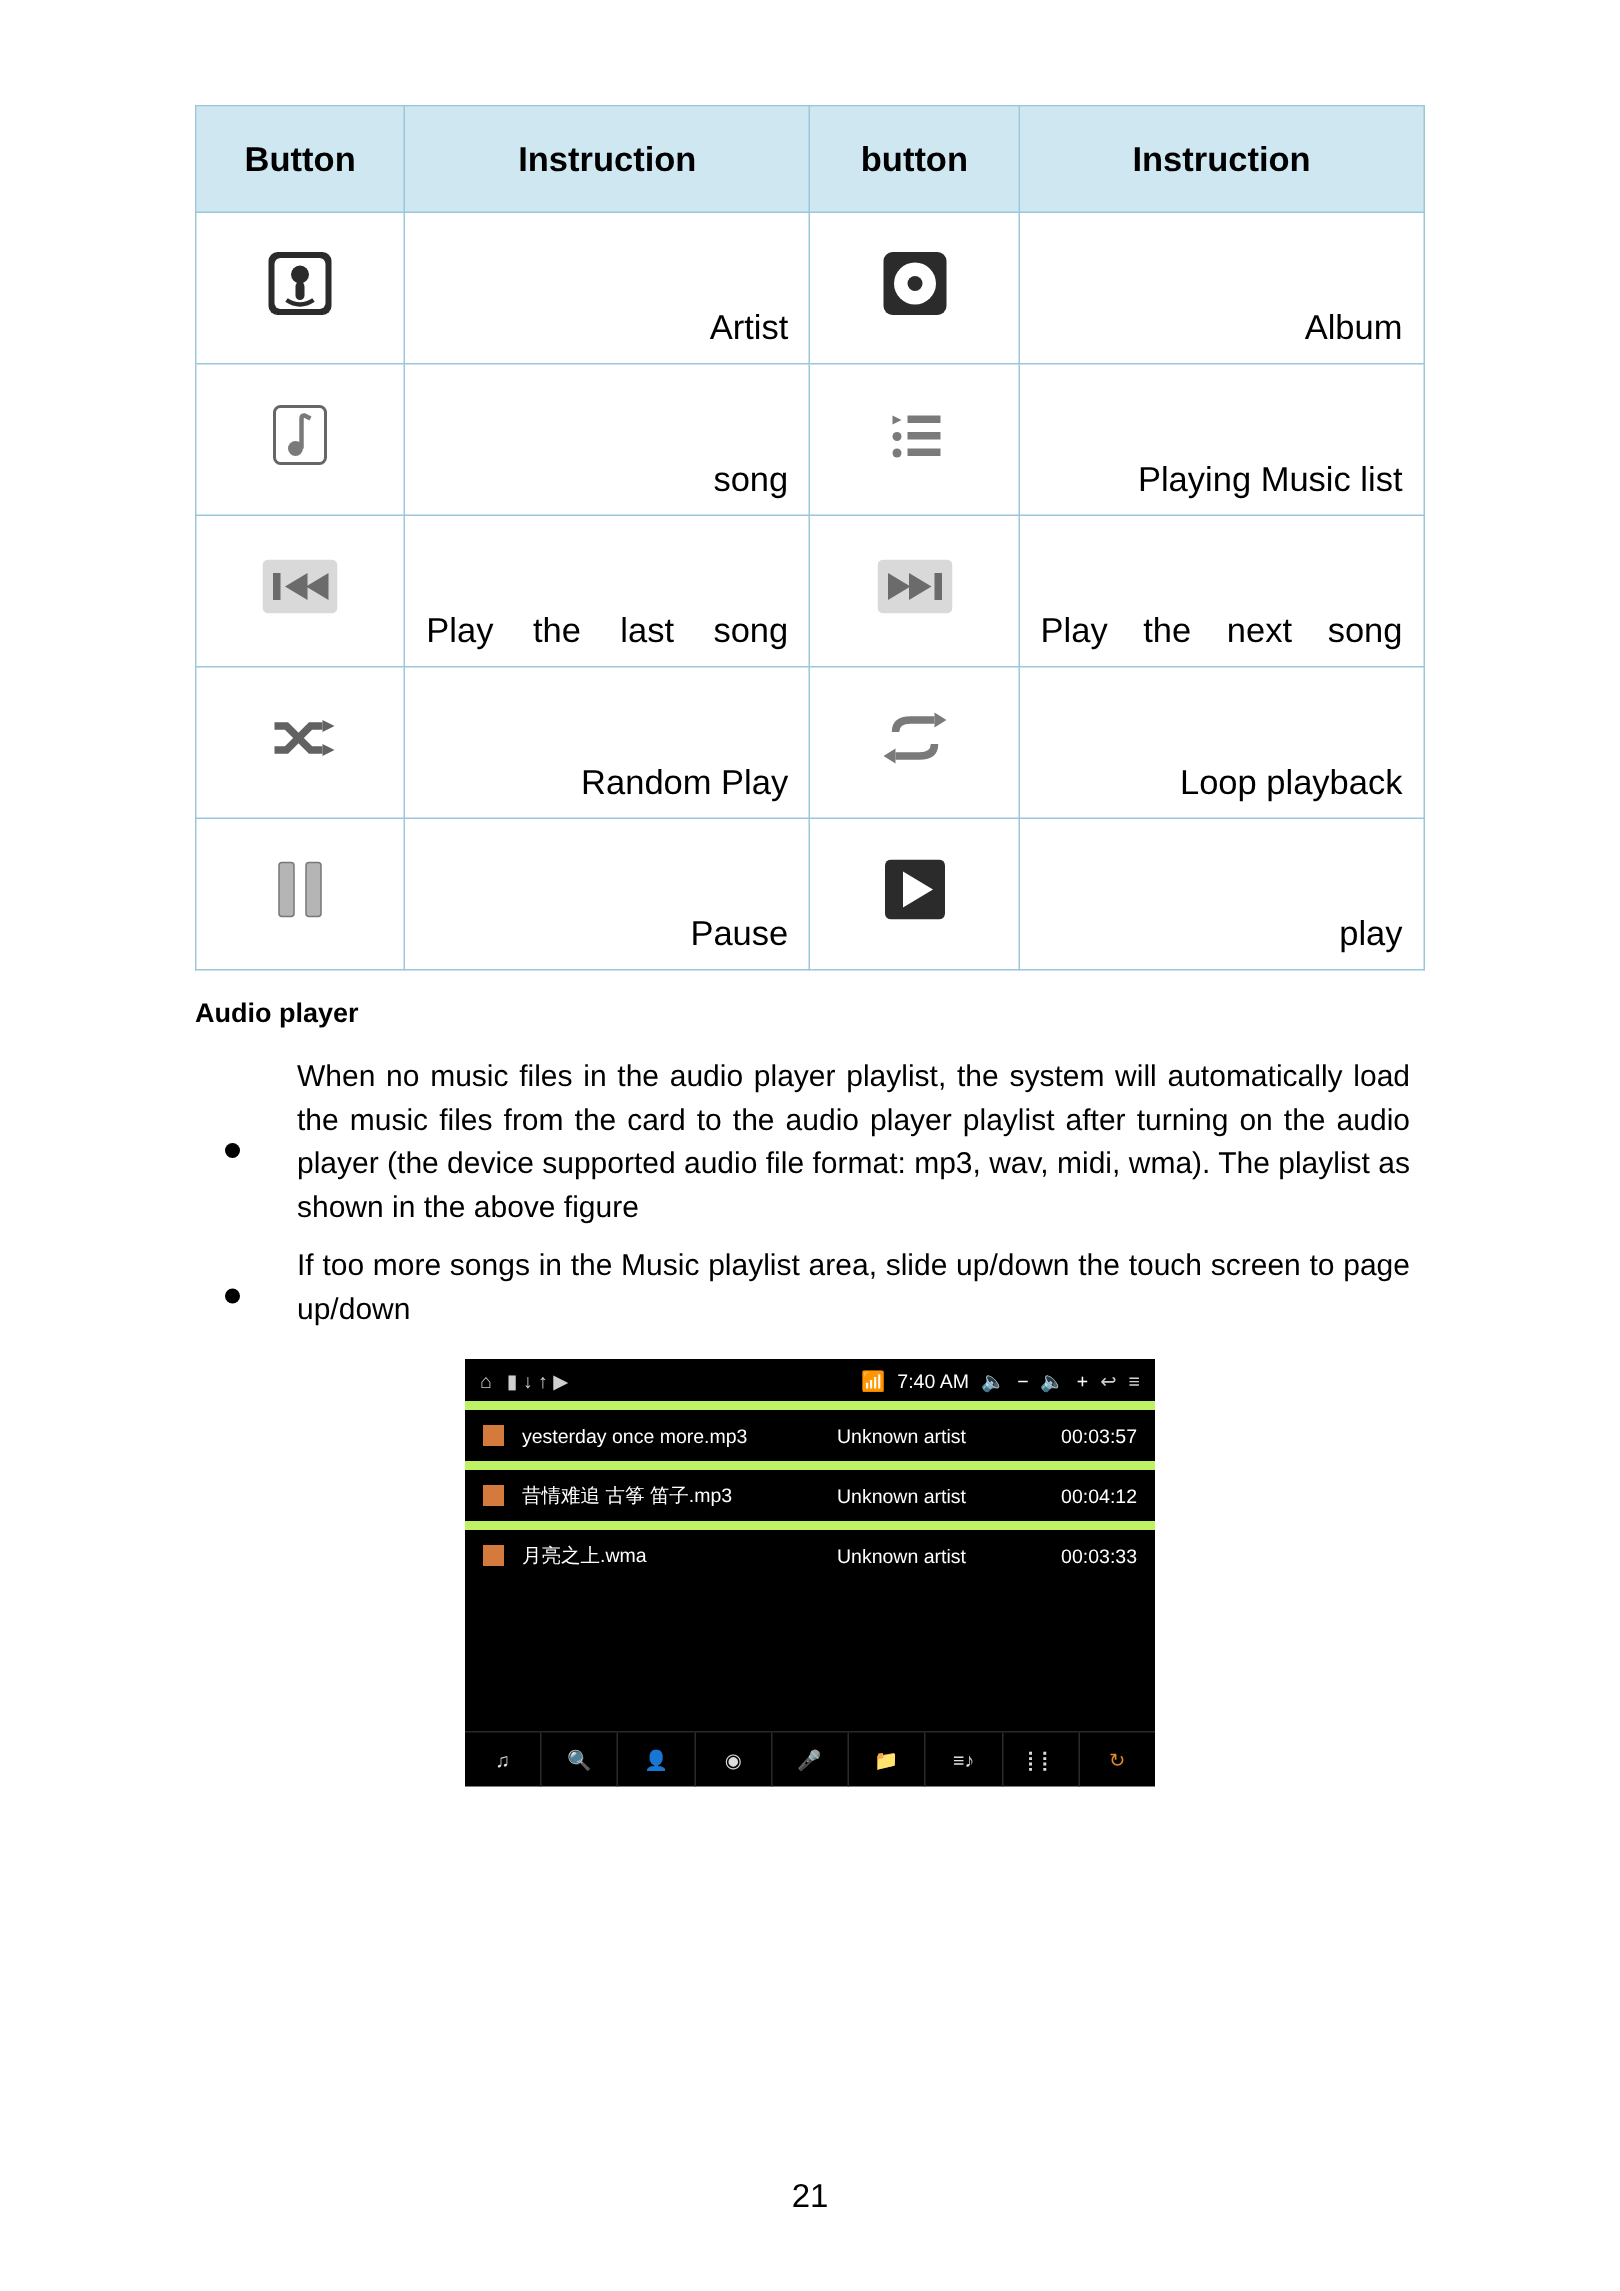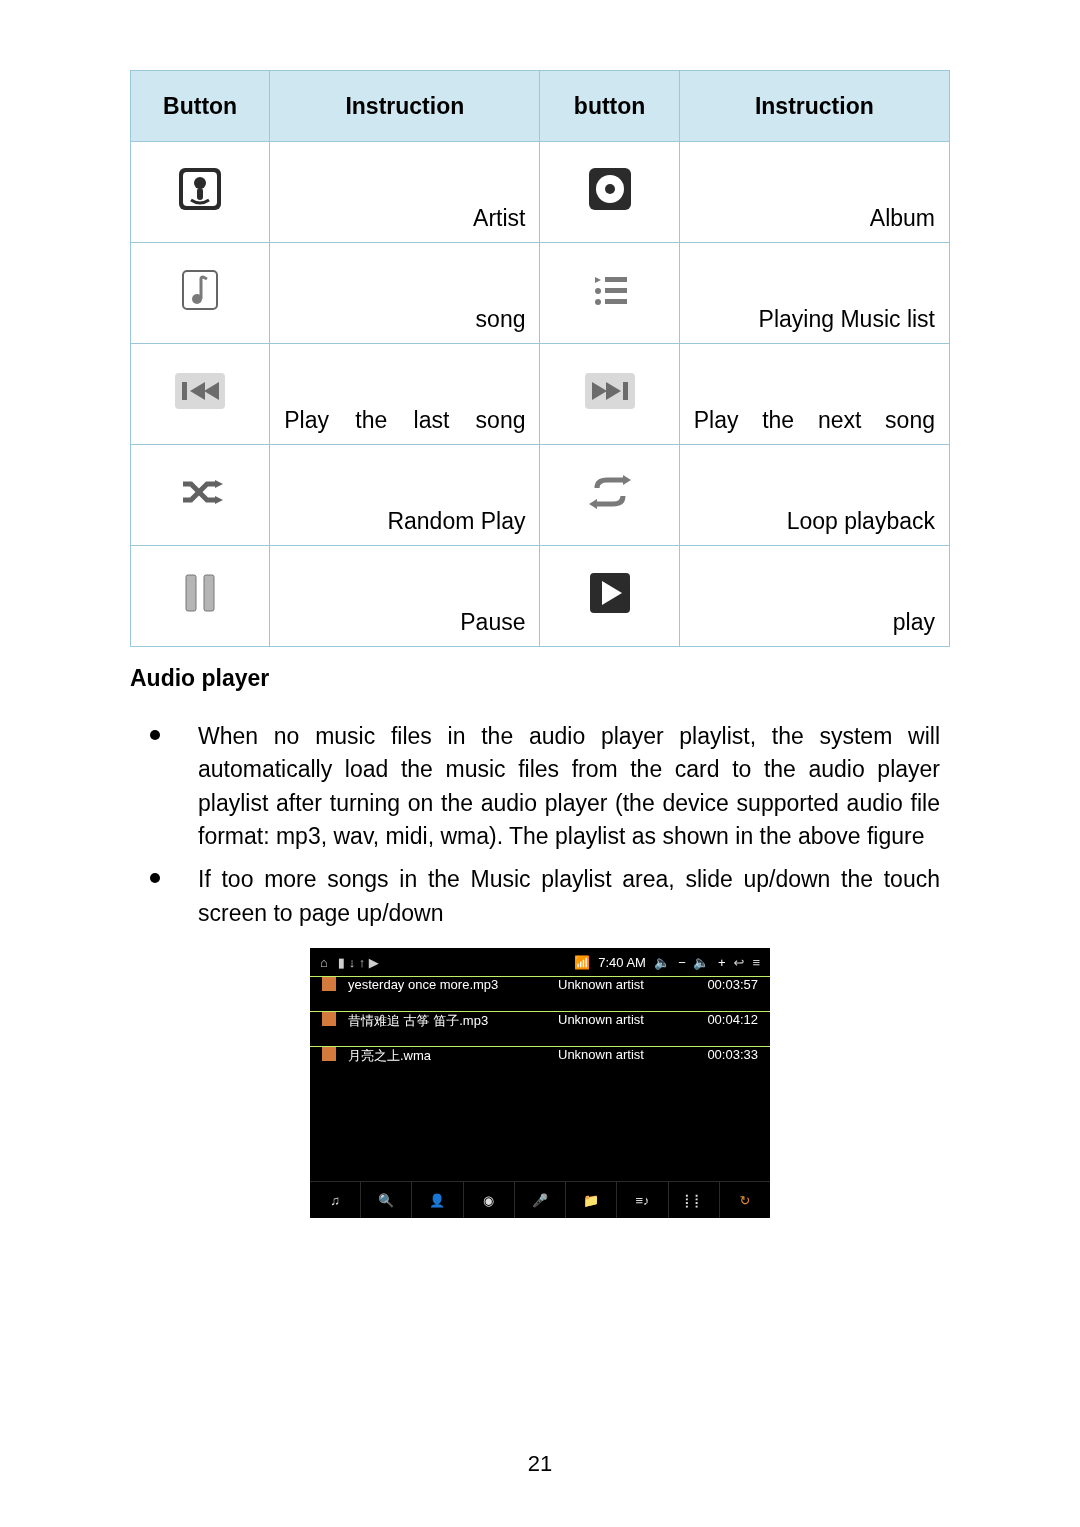--- a/index.html
+++ b/index.html
@@ -4,33 +4,33 @@
 <style>
   html,body{margin:0;padding:0;background:#fff;font-family:Arial, "Helvetica Neue", Helvetica, sans-serif;color:#000;}
   .page{width:1080px;height:1527px;position:relative;box-sizing:border-box;padding:70px 130px 0 130px;}
   .btn-table{width:100%;border-collapse:collapse;table-layout:fixed;}
   .btn-table th,.btn-table td{border:1px solid #9cc6d9;padding:10px 14px;font-size:23px;vertical-align:bottom;height:80px;}
   .btn-table th{background:#cfe7f0;font-weight:bold;height:50px;vertical-align:middle;margin-top:28px;}
   .btn-table td.icon-cell{text-align:center;vertical-align:middle;}
   .btn-table td.instr{text-align:right;}
   .jst{text-align:justify;text-align-last:justify;}
   .icon-box{display:inline-flex;align-items:center;justify-content:center;}
-  .section-title{font-weight:bold;font-size:23px;margin:18px 0 28px 0;}
+  .section-title{font-weight:bold;font-size:18px;margin:18px 0 18px 0;}
   .para{font-size:23px;line-height:1.45;margin:0 0 14px 0;}
   .inline-icon{display:inline-block;width:22px;height:22px;background:#e8edf1;border:1px solid #a8b2bc;position:relative;top:4px;}
   .inline-icon:before{content:"";position:absolute;left:3px;top:2px;width:10px;height:12px;background:#d47a3c;}
   ul.bullets{list-style:none;padding:0;margin:0;}
-  ul.bullets li{display:flex;align-items:flex-start;font-size:23px;line-height:1.45;margin:0 10px 10px 0;}
+  ul.bullets li{display:flex;align-items:center;font-size:20px;line-height:1.45;margin:0 10px 10px 0;}
   ul.bullets li .dot{width:10px;height:10px;border-radius:50%;background:#000;margin:10px 38px 0 20px;flex:none;}
   ul.bullets li .txt{flex:1;text-align:justify;}
   .screenshot{width:460px;margin:18px auto 0 auto;background:#000;color:#fff;font-size:13px;}
   .ss-top{display:flex;align-items:center;height:28px;padding:0 10px;gap:10px;}
   .ss-top .right{margin-left:auto;display:flex;align-items:center;gap:8px;}
   .ss-top .glyph{color:#cfcfcf;}
-  .ss-row{display:flex;align-items:flex-start;height:34px;padding:0 12px;border-top:1px solid #bef264;}
+  .ss-row{display:flex;align-items:center;height:34px;padding:0 12px;border-top:6px solid #bef264;}
   .ss-row .ico{width:14px;height:14px;background:#d47a3c;margin-right:12px;flex:none;}
   .ss-row .title{flex:1;}
   .ss-row .artist{width:130px;text-align:left;}
   .ss-row .dur{width:70px;text-align:right;}
   .ss-gap{height:100px;}
   .ss-bottom{display:flex;border-top:1px solid #2a2a2a;}
   .ss-bottom .btn{flex:1;height:36px;display:flex;align-items:center;justify-content:center;border-right:1px solid #2a2a2a;color:#ddd;}
   .ss-bottom .btn:last-child{border-right:none;}
   .page-num{position:absolute;bottom:50px;left:0;right:0;text-align:center;font-size:22px;}
   

